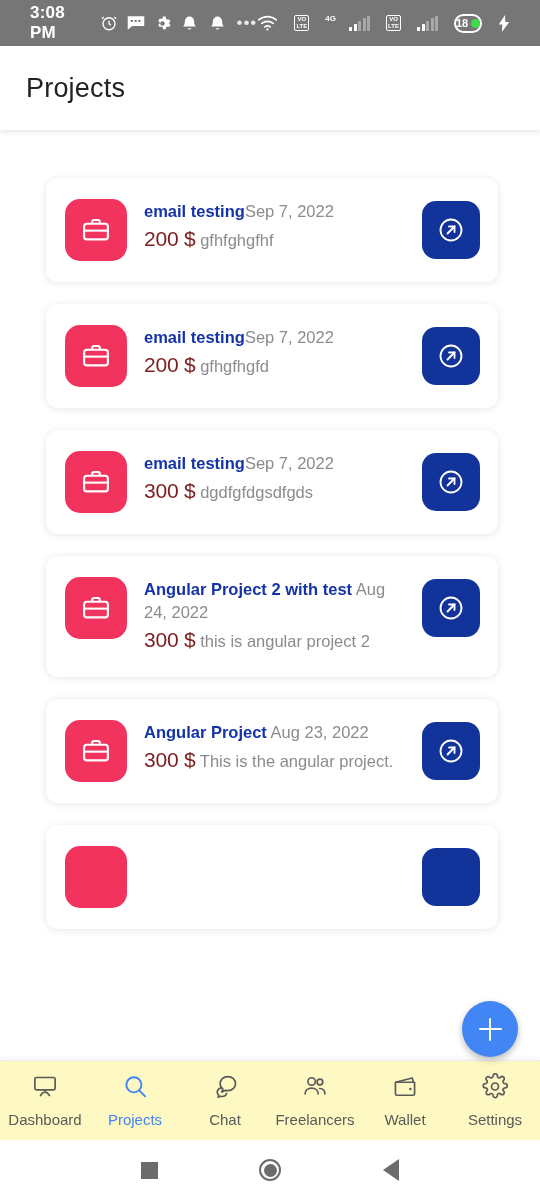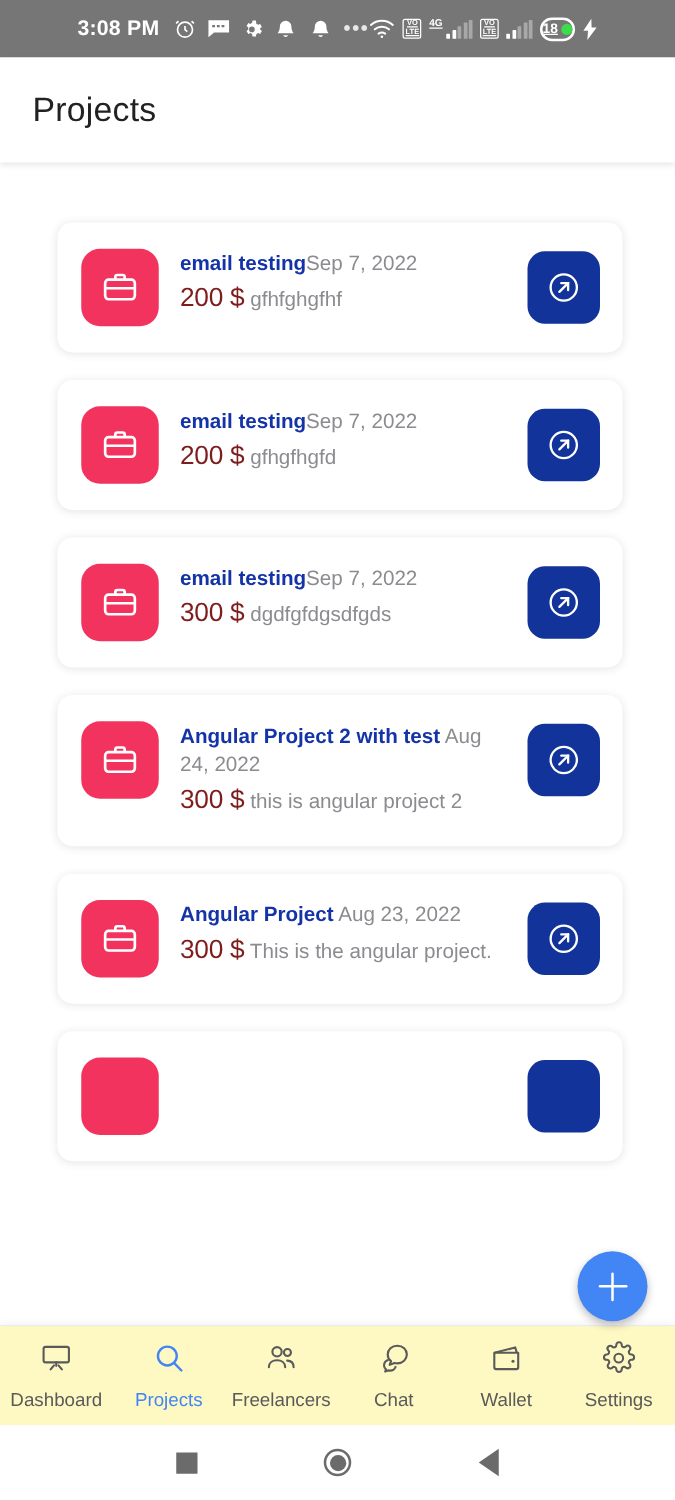--- a/index.html
+++ b/index.html
@@ -12,21 +12,21 @@
   }
 
   
   .statusbar{
     height:46px; background:#767676; color:#fff;
     display:flex; align-items:center; justify-content:center;
     padding:0 30px;
   }
   .sb-left{ display:flex; align-items:center; gap:9px; }
   .sb-time{ font-size:17px; font-weight:bold; letter-spacing:.2px; margin-right:2px; }
-  .sb-right{ display:flex; align-items:center; gap:6px;text-decoration:underline; }
+  .sb-right{ display:flex; align-items:center; gap:16px; }
   .ico{ display:block; }
   .dots{ font-size:17px; line-height:6px; letter-spacing:1px; color:#e8e8e8; }
   .volte{
     border:1.6px solid #fff; border-radius:2px; width:15px; height:16px;
     font-size:6px; line-height:7px; font-weight:bold; text-align:center;
     display:flex; flex-direction:column; justify-content:center;
   }
   .bars{ display:flex; align-items:flex-end; gap:1.5px; height:15px; }
   .bars i{ display:block; width:3px; background:#fff; border-radius:.5px; }
   .bars i.dim{ background:#a8a8a8; }
@@ -360,43 +360,43 @@
       <svg width="28" height="27" viewBox="0 0 24 24" fill="none" stroke="#4285f4" stroke-width="1.7" stroke-linecap="round">
         <circle cx="11" cy="10.5" r="6.7"></circle>
           <path d="M15.9 15.6 21 20.8"></path>
       </svg>
     </span>
     <span class="lbl">Projects</span>
   </div>
 
   <div class="navitem">
     <span>
+      <svg width="28" height="27" viewBox="0 0 24 24" fill="none" stroke="#5a5a5a" stroke-width="1.5" stroke-linejoin="round">
+        <path d="M14.5 3.2c4 0 6.8 2.8 6.8 6.3 0 3.4-2.8 6.2-6.8 6.2-.7 0-1.4-.1-2-.3l-3.4 1.4 1-2.6c-1.5-1.1-2.4-2.8-2.4-4.7 0-3.5 2.9-6.3 6.8-6.3z"></path>
+        <path d="M8.4 13.2c-2 .6-3.3 2.2-3.3 4 0 1.1.5 2.1 1.4 2.8l-.6 1.6 2.1-.9c.4.1.8.2 1.2.2 2.3 0 4-1.4 4.2-3.2"></path>
+      </svg>
+    </span>
+    <span class="lbl">Chat</span>
+  </div>
+
+  <div class="navitem">
+    <span>
       <svg width="28" height="27" viewBox="0 0 24 24" fill="none" stroke="#5a5a5a" stroke-width="1.5" stroke-linecap="round">
         <circle cx="9" cy="7.5" r="3.3"></circle>
           <circle cx="16.4" cy="8" r="2.5"></circle>
         <path d="M3.2 18.5c0-3.3 2.6-5 5.8-5s5.8 1.7 5.8 5"></path>
           <path d="M16.2 13.8c2.5.1 4.6 1.6 4.6 4.7"></path>
       </svg>
     </span>
     <span class="lbl">Freelancers</span>
   </div>
 
   <div class="navitem">
     <span>
       <svg width="28" height="27" viewBox="0 0 24 24" fill="none" stroke="#5a5a5a" stroke-width="1.5" stroke-linejoin="round">
-        <path d="M14.5 3.2c4 0 6.8 2.8 6.8 6.3 0 3.4-2.8 6.2-6.8 6.2-.7 0-1.4-.1-2-.3l-3.4 1.4 1-2.6c-1.5-1.1-2.4-2.8-2.4-4.7 0-3.5 2.9-6.3 6.8-6.3z"></path>
-        <path d="M8.4 13.2c-2 .6-3.3 2.2-3.3 4 0 1.1.5 2.1 1.4 2.8l-.6 1.6 2.1-.9c.4.1.8.2 1.2.2 2.3 0 4-1.4 4.2-3.2"></path>
-      </svg>
-    </span>
-    <span class="lbl">Chat</span>
-  </div>
-
-  <div class="navitem">
-    <span>
-      <svg width="28" height="27" viewBox="0 0 24 24" fill="none" stroke="#5a5a5a" stroke-width="1.5" stroke-linejoin="round">
         <path d="M3.5 8.2h17v10.3a1.3 1.3 0 01-1.3 1.3H4.8a1.3 1.3 0 01-1.3-1.3z"></path>
         <path d="M3.6 8.2 18.4 4.4l1 3.5"></path>
           <circle cx="16.8" cy="14.2" r="1.1" fill="#5a5a5a" stroke="none"></circle>
       </svg>
     </span>
     <span class="lbl">Wallet</span>
   </div>
 
   <div class="navitem">
     <span>

